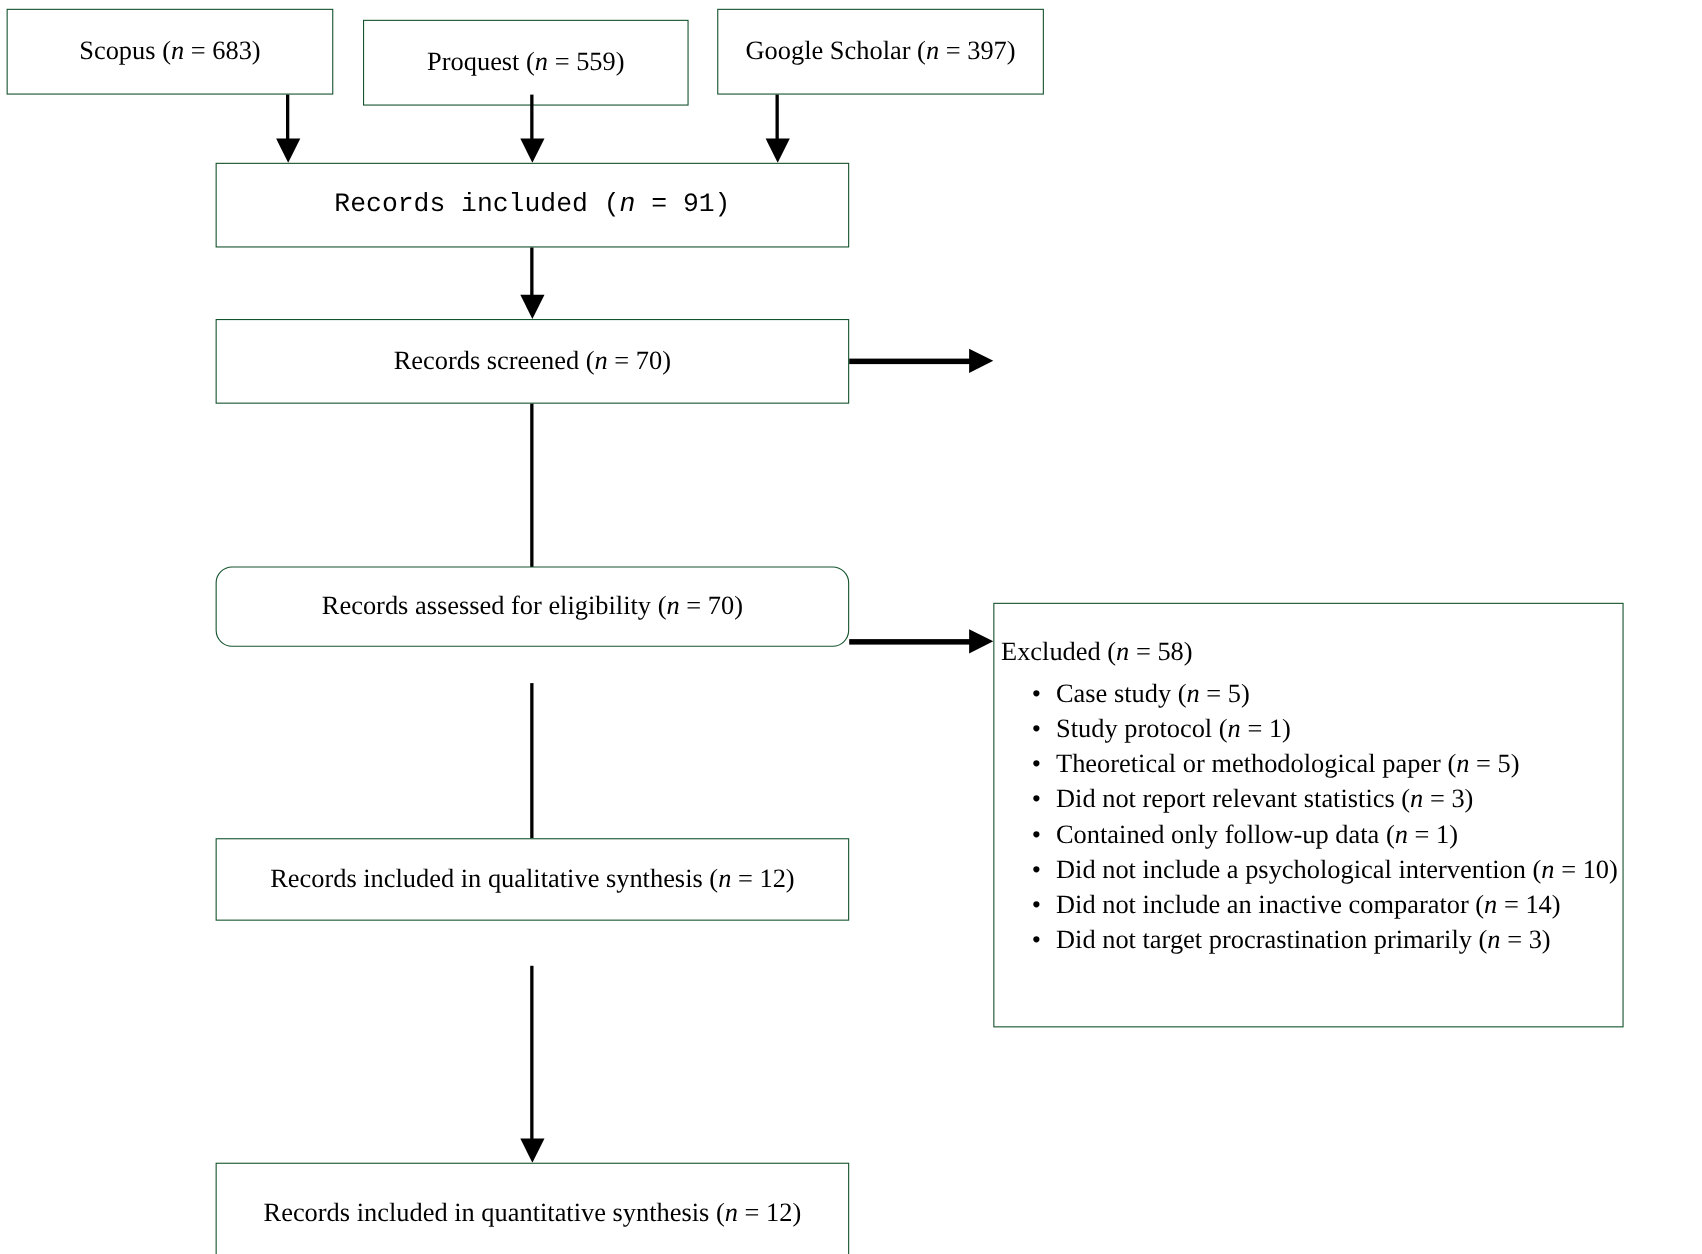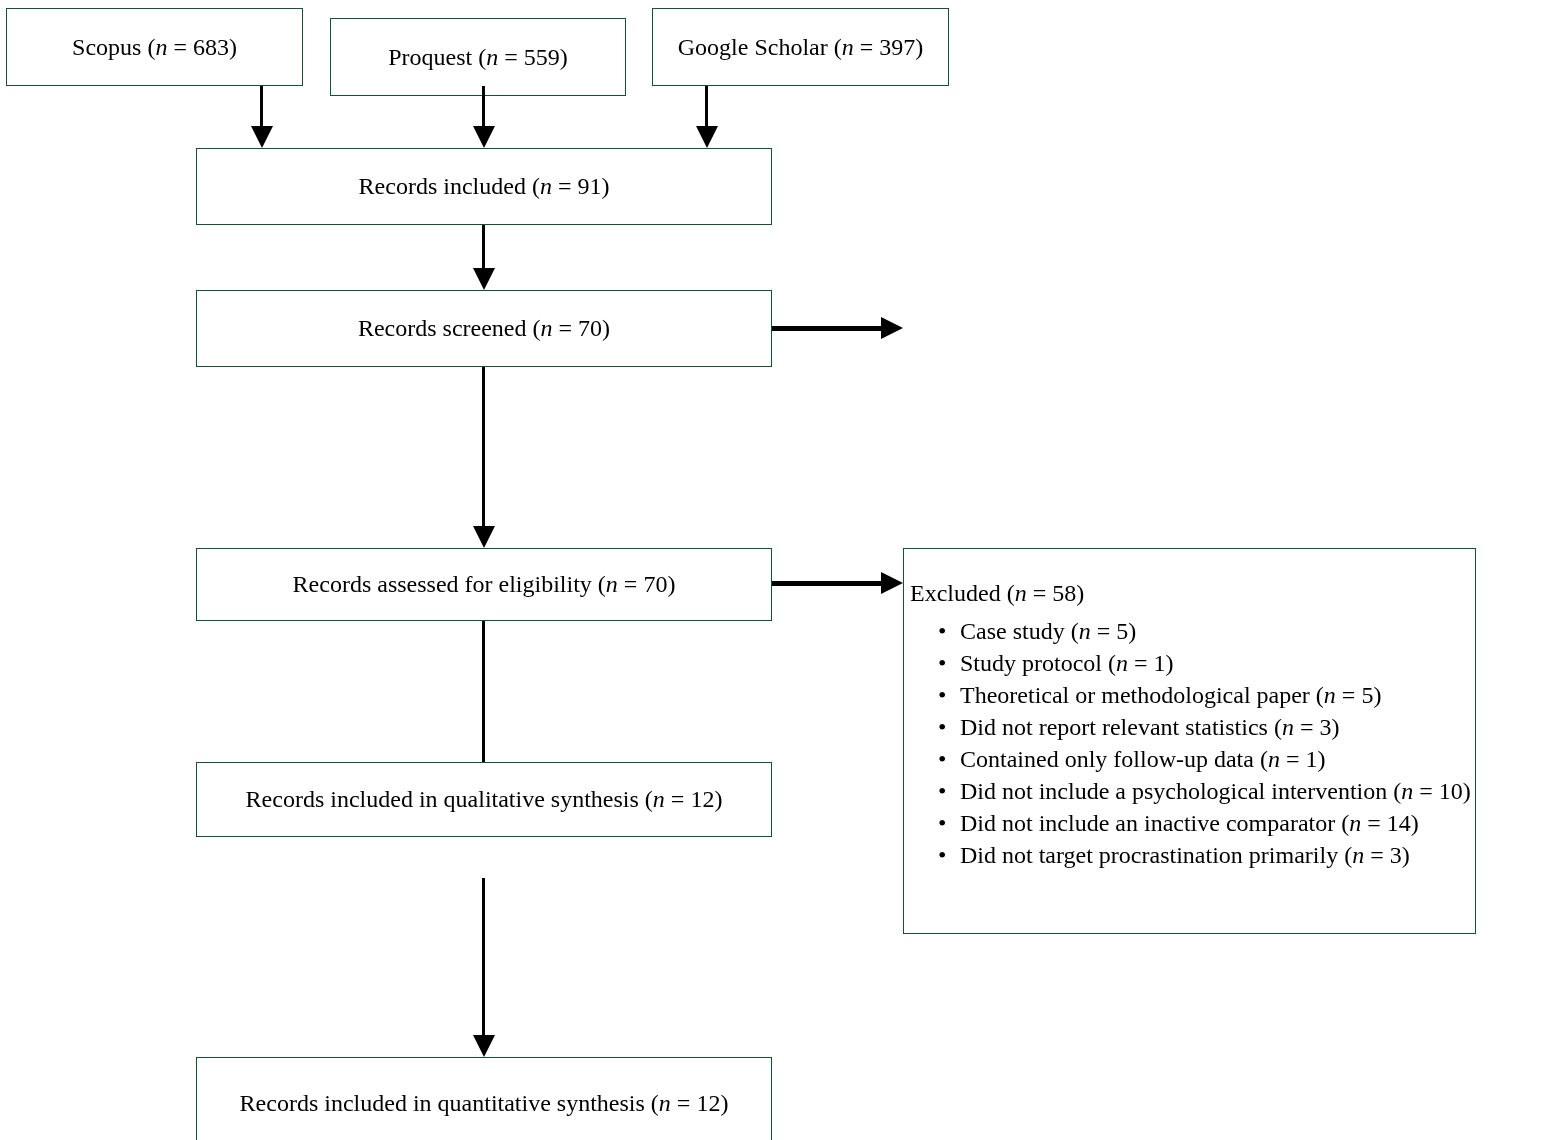--- a/index.html
+++ b/index.html
@@ -79,39 +79,39 @@
 
   <div class="vline" style="left:260px; top:86px; height:42px;"></div>
   <div class="ah-down" style="left:251px; top:126px;"></div>
 
   <div class="vline" style="left:482px; top:86px; height:42px;"></div>
   <div class="ah-down" style="left:473px; top:126px;"></div>
 
   <div class="vline" style="left:705px; top:86px; height:42px;"></div>
   <div class="ah-down" style="left:696px; top:126px;"></div>
 
-  <div class="box flowbox" style="left:196px; top:148px; width:576px; height:77px;">
+  <div class="box flowbox" style="left:196px; top:148px; width:576px; height:77px;font-family:Liberation Mono, monospace;">
     <span>Records included (<i>n</i> = 91)</span>
   </div>
 
   <div class="vline" style="left:482px; top:225px; height:45px;"></div>
   <div class="ah-down" style="left:473px; top:268px;"></div>
 
   <div class="box flowbox" style="left:196px; top:290px; width:576px; height:77px;">
     <span>Records screened (<i>n</i> = 70)</span>
   </div>
 
   <div class="hline" style="left:772px; top:326px; width:111px;"></div>
   <div class="ah-right" style="left:881px; top:317px;"></div>
 
 
   <div class="vline" style="left:482px; top:367px; height:161px;"></div>
   <div class="ah-down" style="left:473px; top:526px;"></div>
 
-  <div class="box flowbox" style="left:196px; top:548px; width:576px; height:73px;">
+  <div class="box flowbox" style="left:196px; top:515px; width:576px; height:73px;border-radius:15px;">
     <span>Records assessed for eligibility (<i>n</i> = 70)</span>
   </div>
 
   <div class="hline" style="left:772px; top:581px; width:111px;"></div>
   <div class="ah-right" style="left:881px; top:572px;"></div>
 
   <div class="box exclbox" style="left:903px; top:548px; width:573px; height:386px; padding-top:28px;">
     <div class="excl-title">Excluded (<i>n</i> = 58)</div>
     <ul class="excl-list">
       <li>Case study (<i>n</i> = 5)</li>

